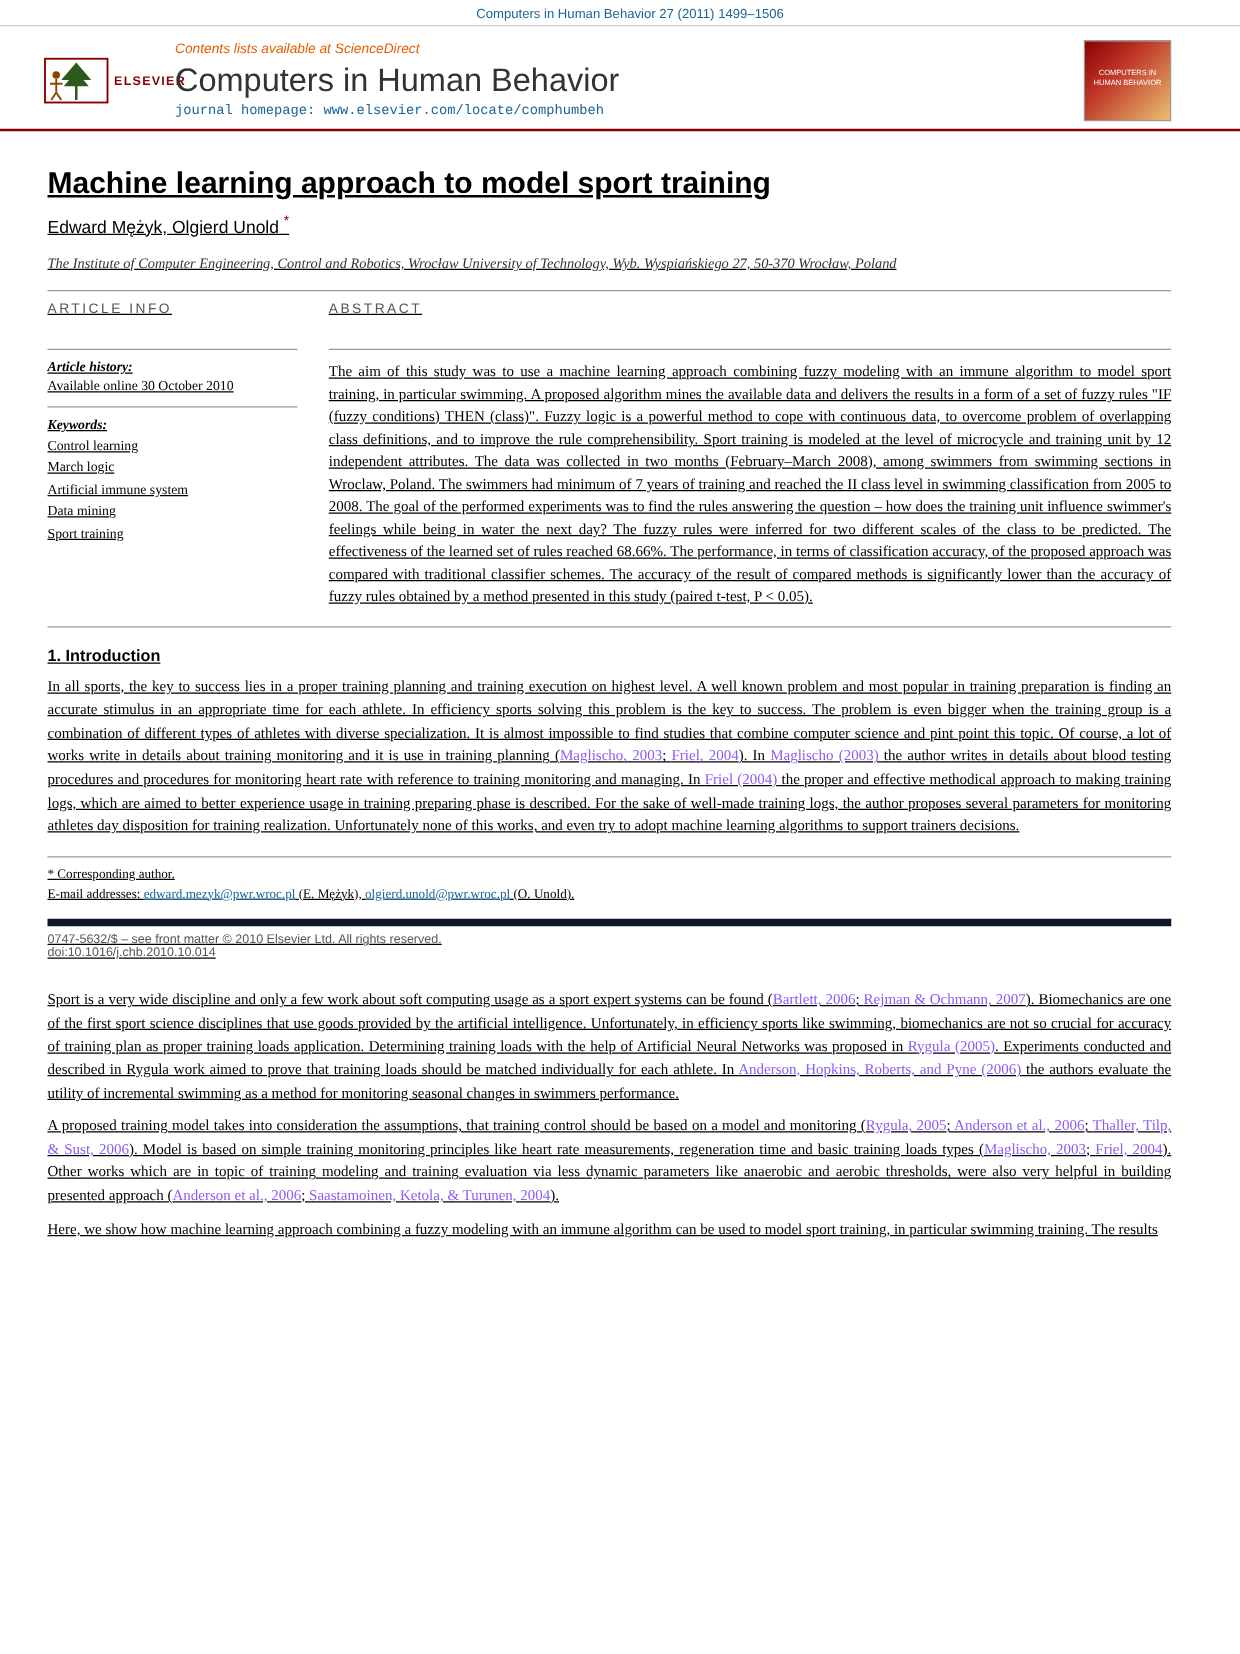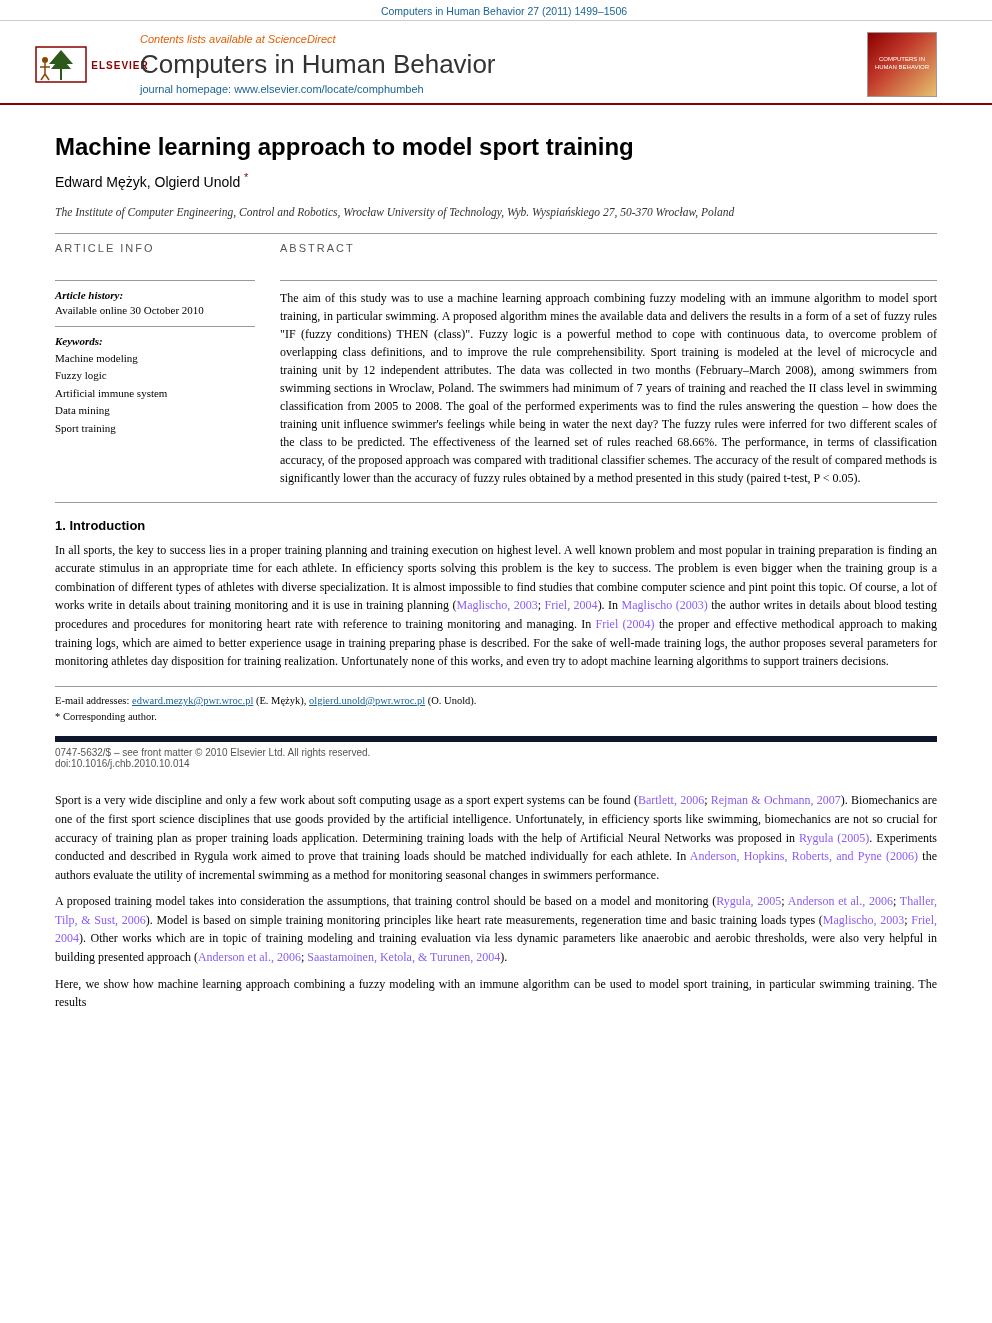--- a/index.html
+++ b/index.html
@@ -78,21 +78,21 @@
       font-size: 26px;
       font-family: Arial, sans-serif;
       color: #333;
       font-weight: normal;
       margin-bottom: 3px;
     }
 
     .journal-homepage {
       font-size: 11px;
       color: #1a6496;
-      font-family: Liberation Sans, sans-serif;
+      font-family: Liberation Mono, monospace;
     }
 
     .journal-logo-right {
       width: 100px;
       height: 70px;
       display: flex;
       align-items: center;
       justify-content: center;
     }
 
@@ -115,21 +115,22 @@
       text-align: center;
       font-size: 10.5px;
       color: #1a6496;
       font-family: Arial, sans-serif;
       padding: 5px 0 3px 16px;
       border-bottom: 1px solid #ccc;
     }
 
     
     .main-content {
-      padding: 20px 55px 20px 55px;
+      padding: 20px 55px 20px 38px;
+      text-decoration: underline;
     }
 
     .article-title {
       font-size: 24px;
       font-weight: bold;
       font-family: Arial, sans-serif;
       color: #000;
       margin-bottom: 10px;
       margin-top: 8px;
     }
@@ -352,22 +353,22 @@
         <div class="article-info-section">
           <div class="info-heading">Article history:</div>
           <div class="info-text">Available online 30 October 2010</div>
         </div>
 
         <hr class="divider-line">
 
         <div class="article-info-section">
           <div class="info-heading">Keywords:</div>
           <div class="keywords-list">
-            <div>Machine modeling</div>
-            <div>Fuzzy logic</div>
+            <div>Control learning</div>
+            <div>March logic</div>
             <div>Artificial immune system</div>
             <div>Data mining</div>
             <div>Sport training</div>
           </div>
         </div>
       </div>
 
       <div class="abstract-col">
         <div class="section-label">ABSTRACT</div>
         <hr class="divider-line">
@@ -381,25 +382,25 @@
     <div class="body-two-col">
 
       <div class="body-col-left">
         <div class="section-heading">1. Introduction</div>
 
         <p class="body-text">
           In all sports, the key to success lies in a proper training planning and training execution on highest level. A well known problem and most popular in training preparation is finding an accurate stimulus in an appropriate time for each athlete. In efficiency sports solving this problem is the key to success. The problem is even bigger when the training group is a combination of different types of athletes with diverse specialization. It is almost impossible to find studies that combine computer science and pint point this topic. Of course, a lot of works write in details about training monitoring and it is use in training planning (<a href="#" class="ref-link">Maglischo, 2003</a>; <a href="#" class="ref-link">Friel, 2004</a>). In <a href="#" class="ref-link">Maglischo (2003)</a> the author writes in details about blood testing procedures and procedures for monitoring heart rate with reference to training monitoring and managing. In <a href="#" class="ref-link">Friel (2004)</a> the proper and effective methodical approach to making training logs, which are aimed to better experience usage in training preparing phase is described. For the sake of well-made training logs, the author proposes several parameters for monitoring athletes day disposition for training realization. Unfortunately none of this works, and even try to adopt machine learning algorithms to support trainers decisions.
         </p>
 
         <div class="footnote-area">
+          <p class="footnote-text">* Corresponding author.</p>
           <p class="footnote-text">
             <span>E-mail addresses: </span><a href="#" class="footnote-email"><span>edward.mezyk@pwr.wroc.pl</span></a> <span>(E. Mężyk),</span> <a href="#" class="footnote-email"><span>olgierd.unold@pwr.wroc.pl</span></a>
             <span>(O. Unold).</span>
           </p>
-          <p class="footnote-text">* Corresponding author.</p>
         </div>
 
         <div class="bottom-footer">
           <span>0747-5632/$ – see front matter © 2010 Elsevier Ltd. All rights reserved.</span><br>
           <span>doi:10.1016/j.chb.2010.10.014</span>
         </div>
       </div>
 
       <div class="body-col-right">
 

